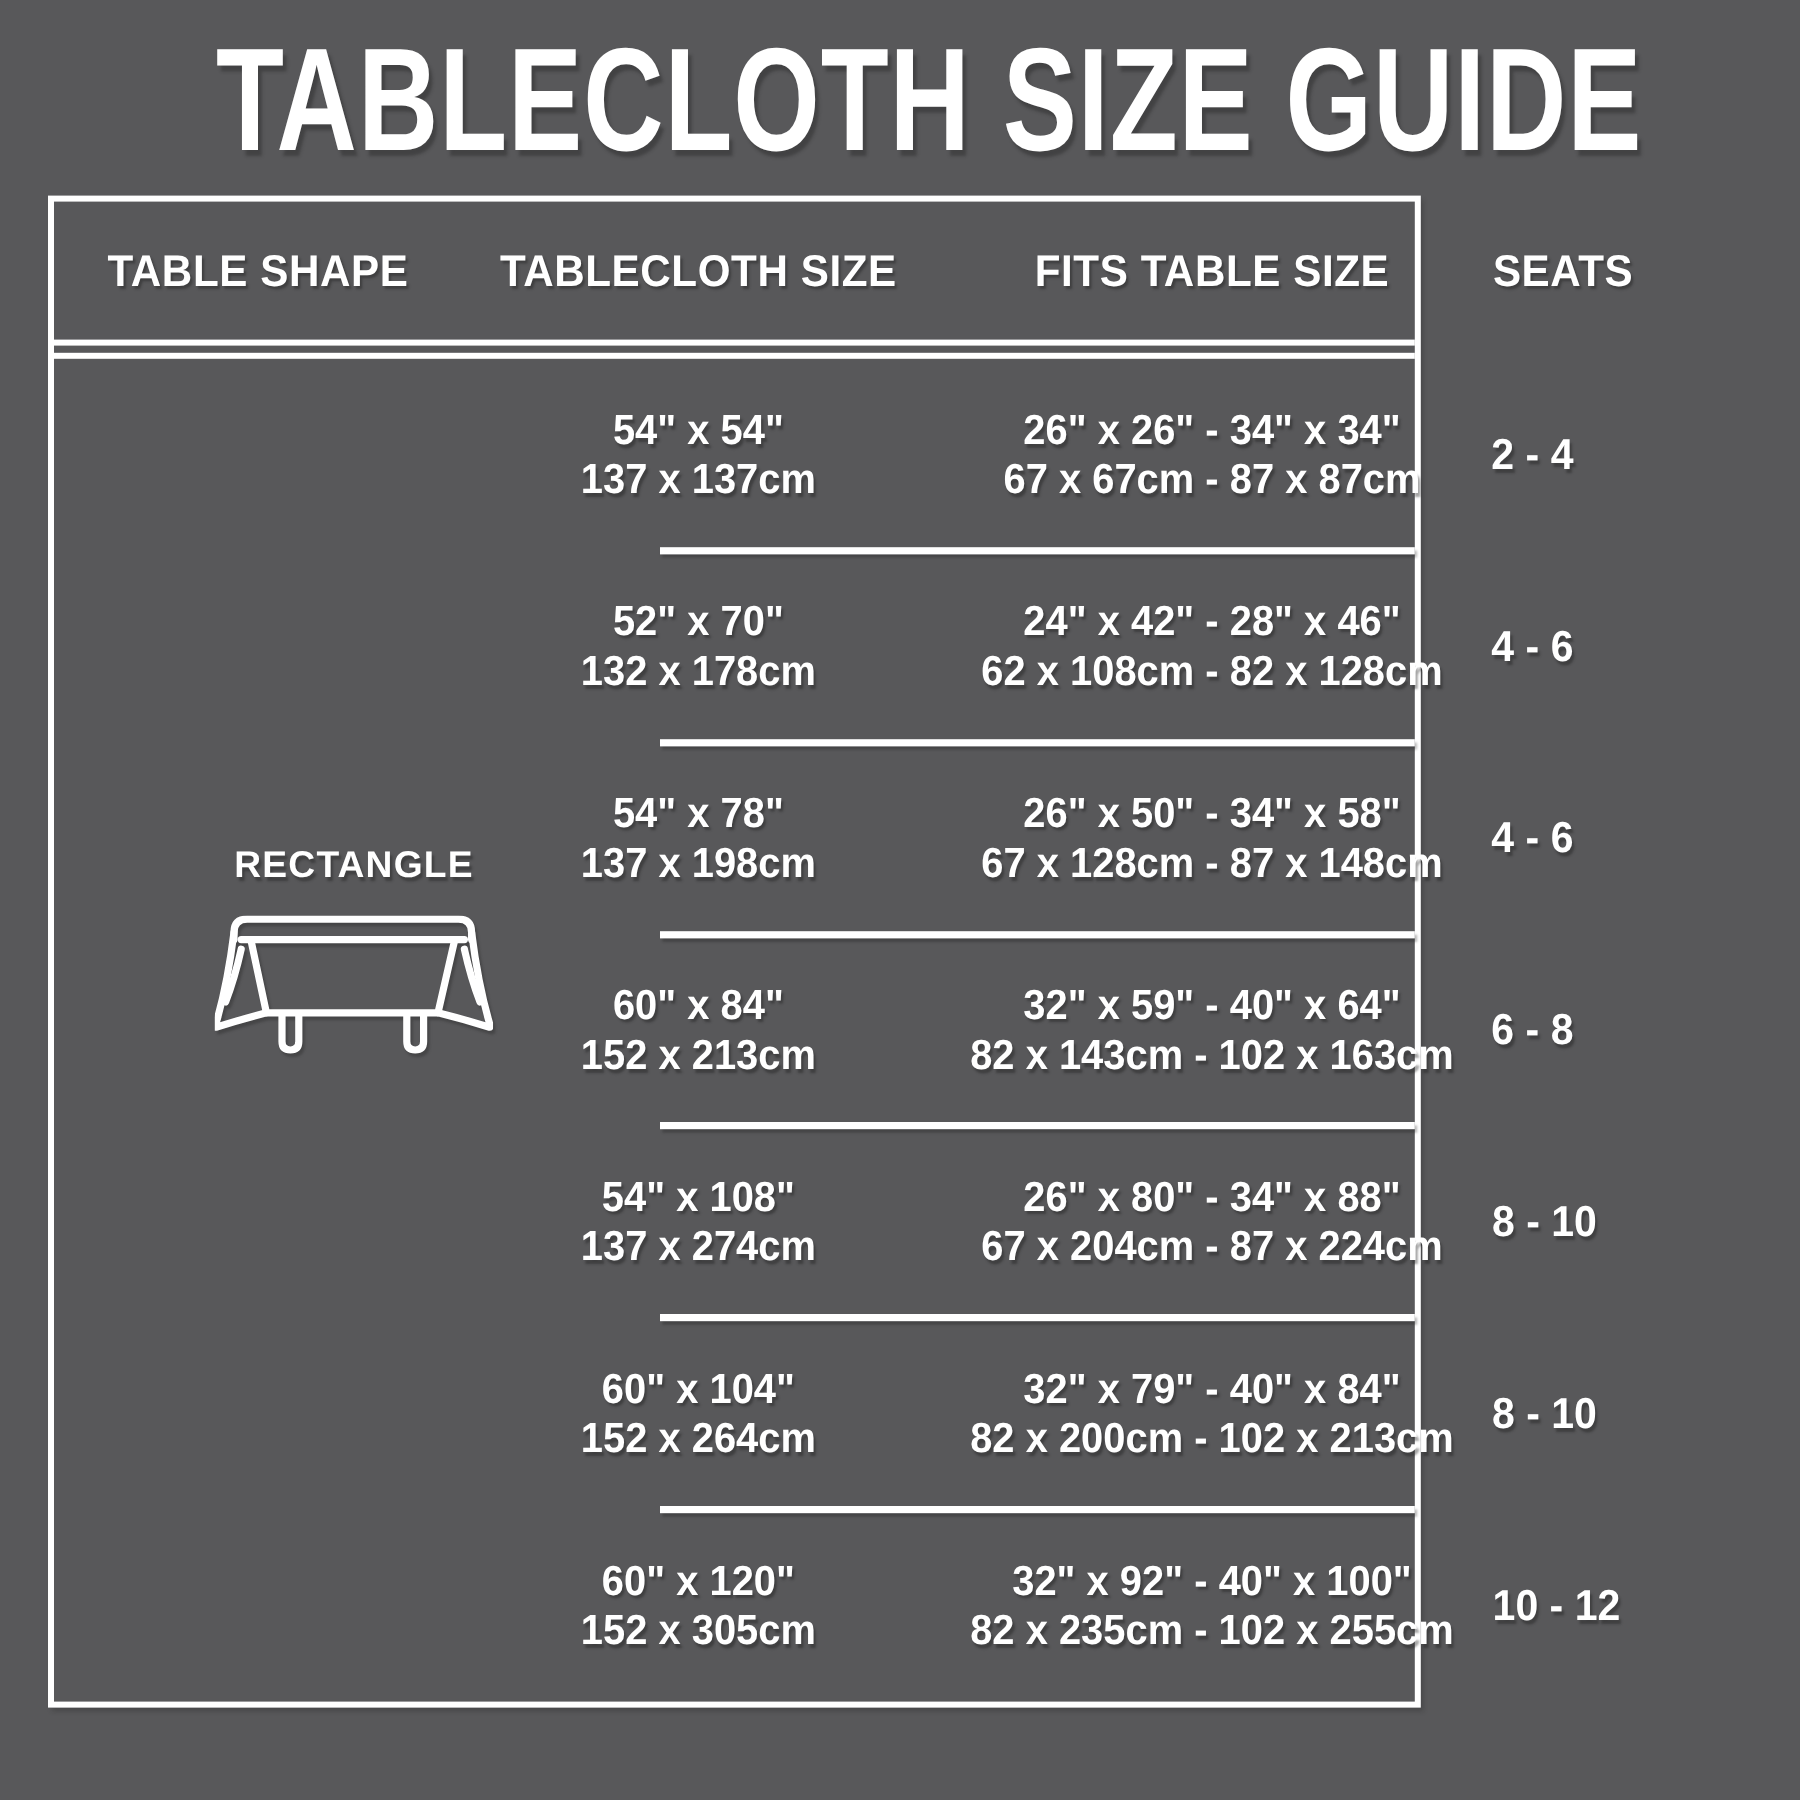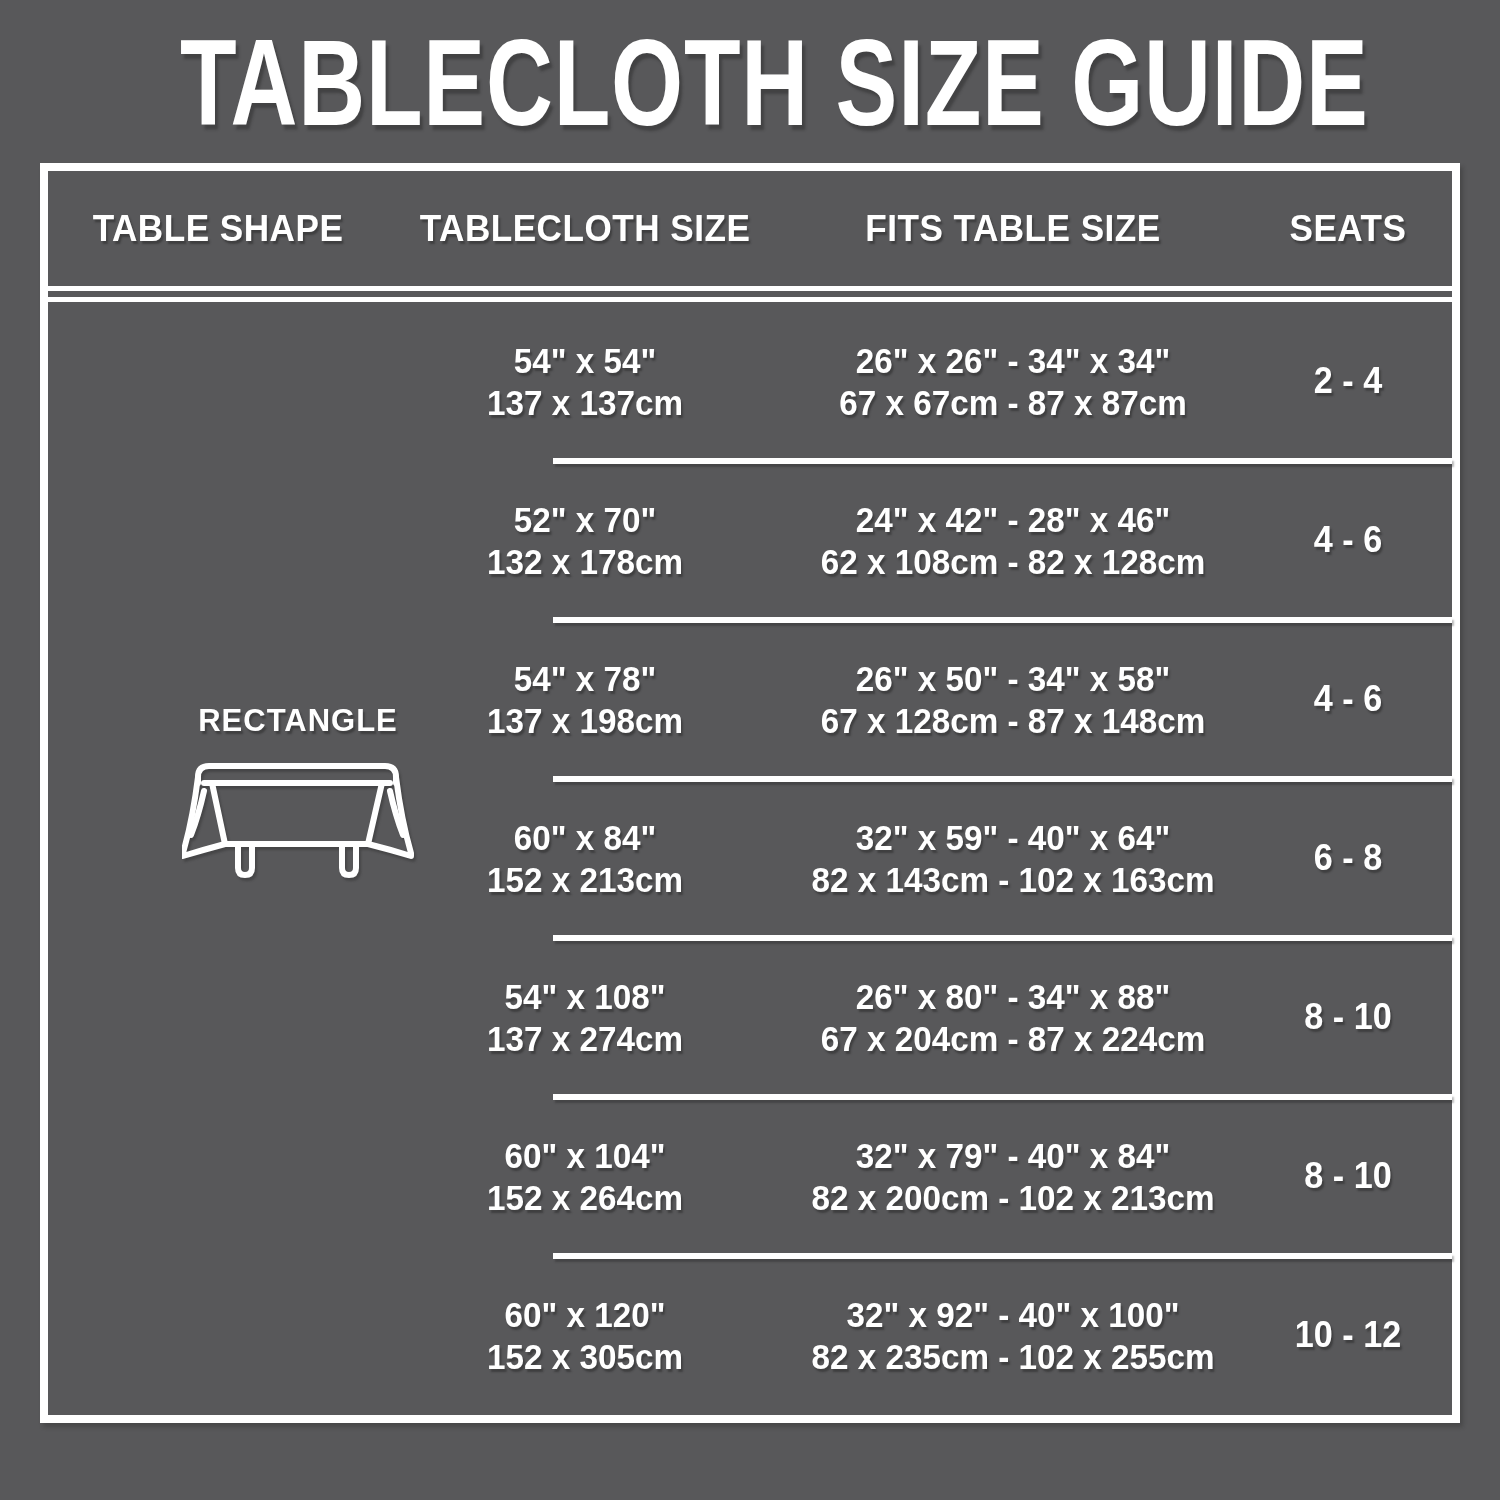--- a/index.html
+++ b/index.html
@@ -15,22 +15,22 @@
     position:absolute;top:22px;left:0;width:1500px;margin:0;
     text-align:center;color:#ffffff;
     font-size:122px;font-weight:bold;line-height:1.0;
     letter-spacing:1px;white-space:nowrap;
     transform:scaleX(0.76);
     text-shadow:4px 5px 3px rgba(25,25,25,0.35);
   }
 
   .table-frame{
     position:absolute;left:40px;top:163px;
-    width:1420px;height:1260px;
-    border:8px solid #ffffff;
+    width:1144px;height:1260px;
+    border:5px solid #ffffff;
     box-sizing:border-box;
     box-shadow:3px 4px 4px rgba(25,25,25,0.25);
     display:flex;flex-direction:column;
   }
 
   .header-row{
     height:115px;
     border-bottom:5px solid #ffffff;
     display:grid;
     grid-template-columns:340px 394px 462px 1fr;

